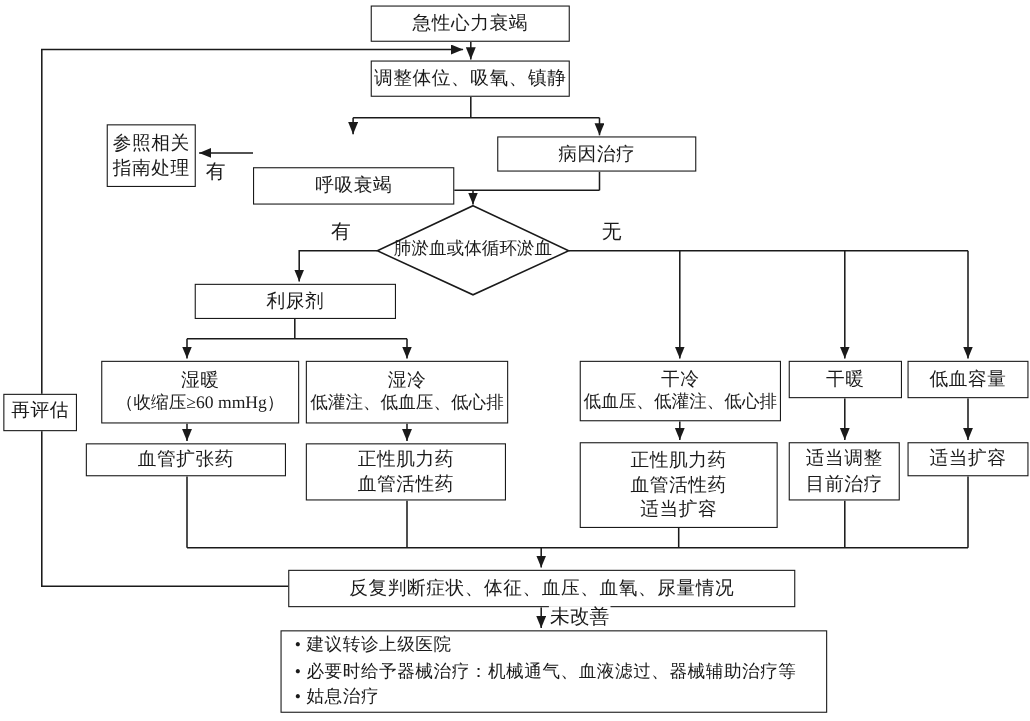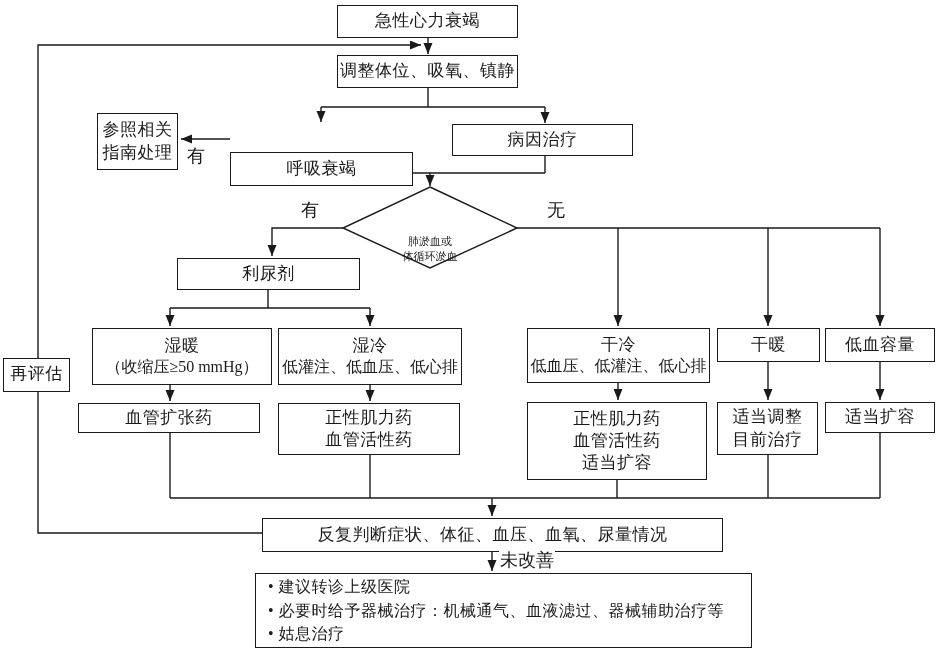--- a/index.html
+++ b/index.html
@@ -39,25 +39,25 @@
     justify-content: center;
     text-align: center;
     font-size: 17px;
     line-height: 1.3;
     letter-spacing: 0.5px;
   }
   .node .sub { font-size: 16px; letter-spacing: 0; }
   .diamond-label {
     position: absolute;
     display: flex;
-    flex-direction: column;
+    flex-direction: row;
     align-items: center;
-    justify-content: flex-end;
+    justify-content: center;
     text-align: center;
-    font-size: 11px;
+    font-size: 16px;
     line-height: 1.3;
     background: transparent;
   }
   .edge-label {
     position: absolute;
     font-size: 18px;
     line-height: 1;
     background: #ffffff;
     padding: 0 1px;
   }
@@ -157,21 +157,21 @@
     <span>肺淤血或</span>
     <span>体循环淤血</span>
   </div>
 
   <div class="node" style="left:177px;top:258px;width:183px;height:32px;">
     <span>利尿剂</span>
   </div>
 
   <div class="node" style="left:92px;top:328px;width:180px;height:57px;">
     <span>湿暖</span>
-    <span class="sub">（收缩压≥50 mmHg）</span>
+    <span class="sub">（收缩压≥60 mmHg）</span>
   </div>
 
   <div class="node" style="left:278px;top:328px;width:184px;height:57px;">
     <span>湿冷</span>
     <span class="sub">低灌注、低血压、低心排</span>
   </div>
 
   <div class="node" style="left:527px;top:328px;width:183px;height:55px;">
     <span>干冷</span>
     <span class="sub">低血压、低灌注、低心排</span>

